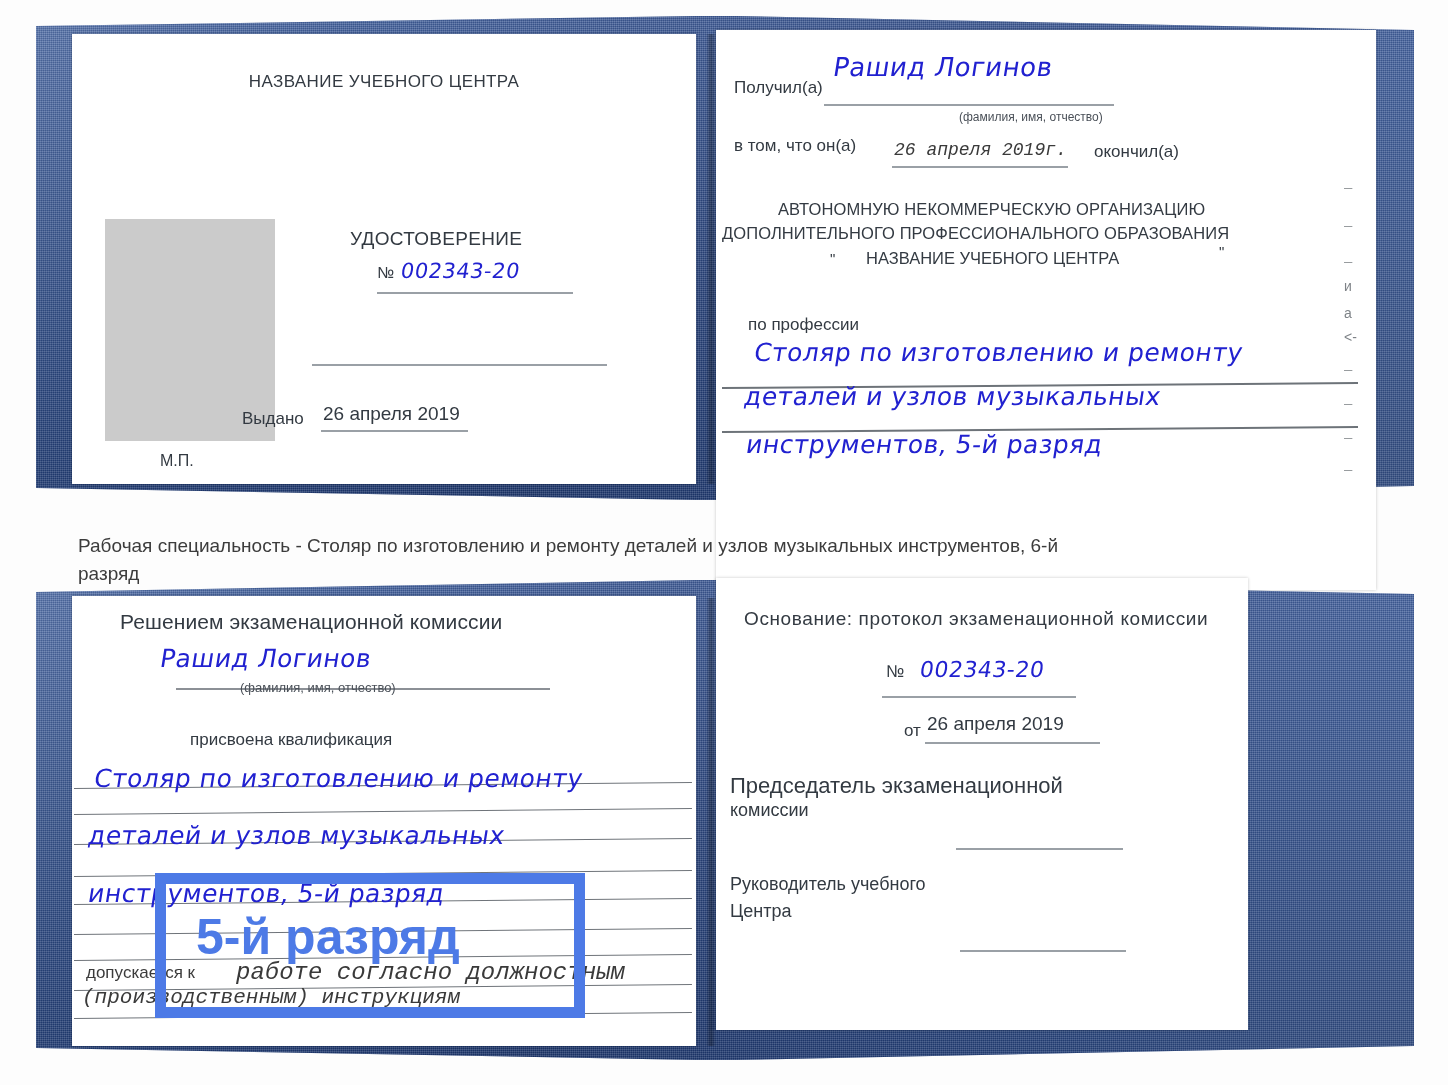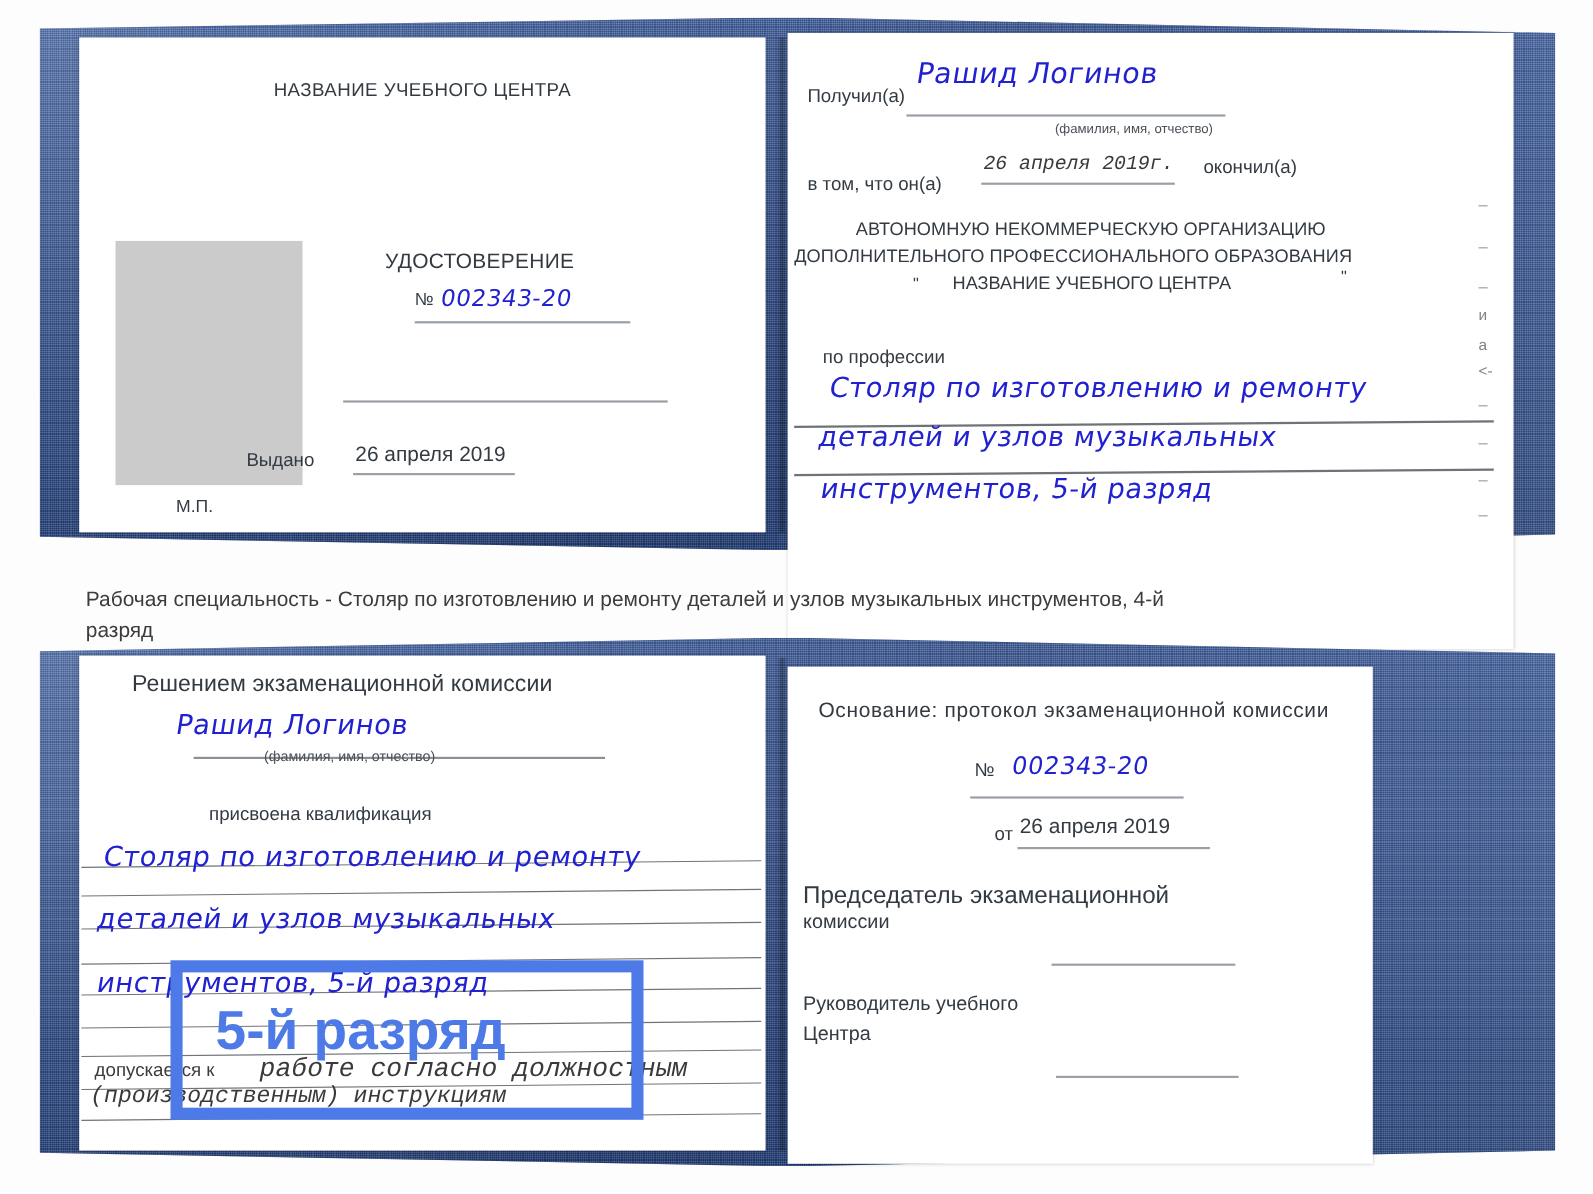--- a/index.html
+++ b/index.html
@@ -119,38 +119,38 @@
       <div class="photo-box" style="left:33px; top:185px; width:170px; height:222px;"></div>
 
       <div class="t" style="left:278px; top:194px; font-size:19px; letter-spacing:0.3px;">УДОСТОВЕРЕНИЕ</div>
 
       <div class="t" style="left:305px; top:230px; font-size:16px;">№</div>
       <div class="t hand" style="left:327px; top:225px; font-size:21px;">002343-20</div>
       <div class="rule" style="left:305px; top:258px; width:196px;"></div>
 
       <div class="rule" style="left:240px; top:330px; width:295px;"></div>
 
-      <div class="t" style="left:152px; top:375px; font-size:17px;text-align:right;">Выдано</div>
+      <div class="t" style="left:170px; top:375px; font-size:17px;text-align:right;">Выдано</div>
       <div class="t" style="left:251px; top:369px; font-size:19px;">26 апреля 2019</div>
       <div class="rule" style="left:249px; top:396px; width:147px; height:1.6px;"></div>
 
       <div class="t" style="left:88px; top:418px; font-size:16px;">М.П.</div>
     </div>
   </div>
 
   <div class="spine" style="left:706px; top:34px; height:450px;"></div>
 
   <div class="paper" style="left:716px; top:30px; width:660px; height:560px;">
     <div class="paper-inner">
       <div class="t" style="left:18px; top:48px; font-size:17px;">Получил(а)</div>
       <div class="t hand" style="left:115px; top:22px; font-size:26px;">Рашид Логинов</div>
       <div class="rule" style="left:108px; top:74px; width:290px; height:1.6px;"></div>
       <div class="t" style="left:243px; top:80px; font-size:12px; color:#4a5058;">(фамилия, имя, отчество)</div>
 
-      <div class="t" style="left:18px; top:128px; font-size:17px;">в том, что он(а)</div>
+      <div class="t" style="left:18px; top:106px; font-size:17px;">в том, что он(а)</div>
       <div class="t ital" style="left:178px; top:110px; font-size:18px;">26 апреля 2019г.</div>
       <div class="rule" style="left:176px; top:136px; width:176px; height:1.6px;"></div>
       <div class="t" style="left:378px; top:112px; font-size:17px;">окончил(а)</div>
 
       <div class="t bold" style="left:62px; top:170px; font-size:16.5px; letter-spacing:0.1px;">АВТОНОМНУЮ НЕКОММЕРЧЕСКУЮ ОРГАНИЗАЦИЮ</div>
       <div class="t bold" style="left:6px; top:194px; font-size:16.5px; letter-spacing:0.1px;">ДОПОЛНИТЕЛЬНОГО ПРОФЕССИОНАЛЬНОГО ОБРАЗОВАНИЯ</div>
       <div class="t bold" style="left:114px; top:220px; font-size:15px;">"</div>
       <div class="t bold" style="left:150px; top:219px; font-size:16.5px;">НАЗВАНИЕ УЧЕБНОГО ЦЕНТРА</div>
       <div class="t bold" style="left:503px; top:213px; font-size:15px;">"</div>
 
@@ -170,21 +170,21 @@
       <div class="frag" style="left:628px; top:248px;">и</div>
       <div class="frag" style="left:628px; top:275px;">а</div>
       <div class="frag" style="left:628px; top:299px;">&lt;-</div>
       <div class="frag-dash" style="left:628px; top:330px;">–</div>
       <div class="frag-dash" style="left:628px; top:364px;">–</div>
       <div class="frag-dash" style="left:628px; top:398px;">–</div>
       <div class="frag-dash" style="left:628px; top:430px;">–</div>
     </div>
   </div>
 
-  <div class="caption" style="left:78px; top:532px;">Рабочая специальность - Столяр по изготовлению и ремонту деталей и узлов музыкальных инструментов, 4-й разряд</div>
+  <div class="caption" style="left:78px; top:532px;">Рабочая специальность - Столяр по изготовлению и ремонту деталей и узлов музыкальных инструментов, 6-й разряд</div>
 
   <div class="book book-2"></div>
 
   <div class="paper" style="left:72px; top:596px; width:624px; height:450px;">
     <div class="paper-inner">
       <div class="t" style="left:48px; top:14px; font-size:21px; letter-spacing:0.1px;">Решением экзаменационной комиссии</div>
 
       <div class="t hand" style="left:86px; top:48px; font-size:25px;">Рашид Логинов</div>
       <div class="rule-thin" style="left:104px; top:92px; width:374px;"></div>
       <div class="t" style="left:168px; top:84px; font-size:13px; color:#4a5058;">(фамилия, имя, отчество)</div>
@@ -209,21 +209,21 @@
       <div class="t ital" style="left:164px; top:363px; font-size:24px;">работе согласно должностным</div>
       <div class="t ital" style="left:10px; top:390px; font-size:21px;">(производственным) инструкциям</div>
     </div>
   </div>
 
   <div class="highlight-box" style="left:155px; top:873px; width:430px; height:145px;"></div>
   <div class="highlight-label" style="left:196px; top:908px; font-size:50px; letter-spacing:0px;">5-й разряд</div>
 
   <div class="spine" style="left:706px; top:598px; height:448px;"></div>
 
-  <div class="paper" style="left:716px; top:606px; width:532px; height:452px;">
+  <div class="paper" style="left:716px; top:578px; width:532px; height:452px;">
     <div class="paper-inner">
       <div class="t" style="left:28px; top:30px; font-size:19px; letter-spacing:0.6px;">Основание: протокол экзаменационной комиссии</div>
 
       <div class="t" style="left:170px; top:84px; font-size:17px;">№</div>
       <div class="t hand" style="left:202px; top:79px; font-size:22px;">002343-20</div>
       <div class="rule" style="left:166px; top:118px; width:194px;"></div>
 
       <div class="t" style="left:188px; top:143px; font-size:17px;">от</div>
       <div class="t" style="left:211px; top:135px; font-size:19px;">26 апреля 2019</div>
       <div class="rule" style="left:209px; top:164px; width:175px;"></div>

